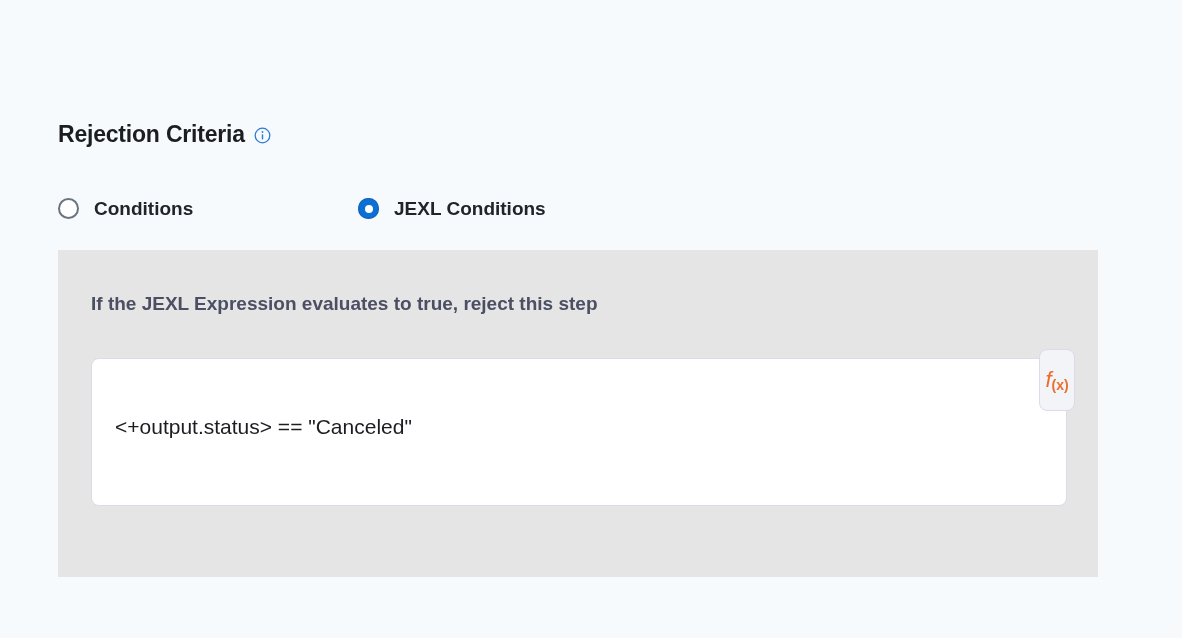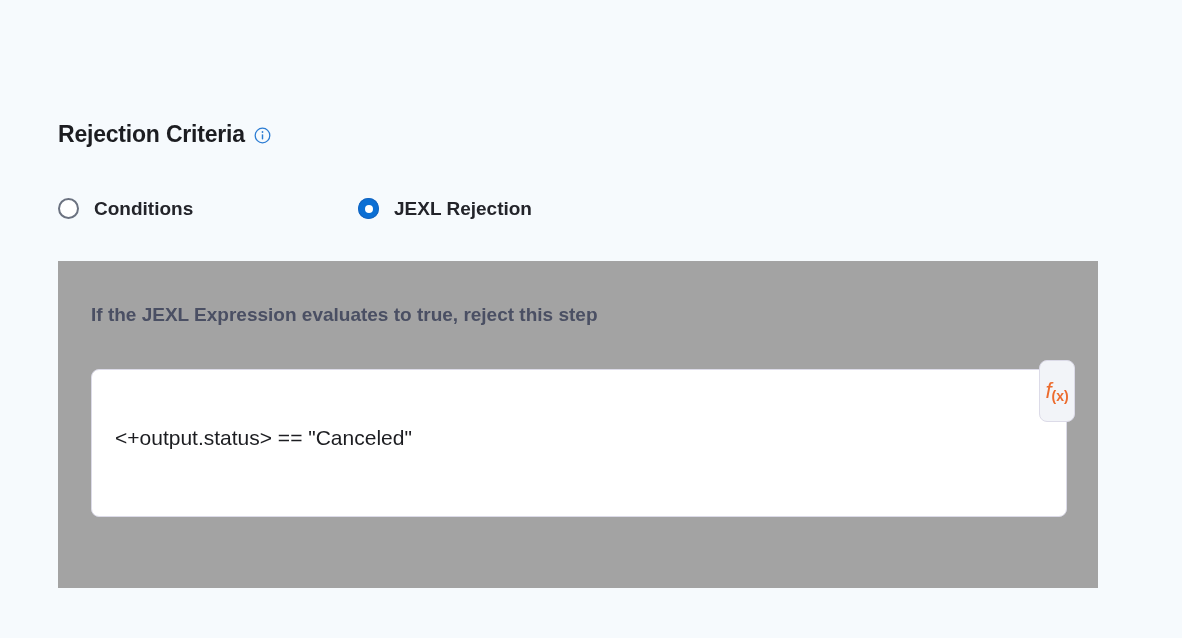--- a/index.html
+++ b/index.html
@@ -89,24 +89,24 @@
     font-weight: bold;
     color: #23242a;
     line-height: 1;
     white-space: nowrap;
   }
 
   
   .panel {
     position: absolute;
     left: 58px;
-    top: 261px;
+    top: 250px;
     width: 1040px;
     height: 327px;
-    background: #a3a3a3;
+    background: #e5e5e5;
   }
 
   .panel-desc {
     position: absolute;
     left: 33px;
     top: 44px;
     font-size: 19px;
     font-weight: bold;
     color: #4a4f63;
     line-height: 1;
@@ -188,21 +188,21 @@
 
 <div class="radio-group">
 
   <label class="radio-option first">
     <span class="radio-mark"></span>
     <span class="radio-label">Conditions</span>
   </label>
 
   <label class="radio-option">
     <span class="radio-mark checked"></span>
-    <span class="radio-label">JEXL Rejection</span>
+    <span class="radio-label">JEXL Conditions</span>
   </label>
 
 </div>
 
 <div class="panel">
 
   <div class="panel-desc">If the JEXL Expression evaluates to true, reject this step</div>
 
   <div class="expr-wrap">
     <div class="expr-input">

